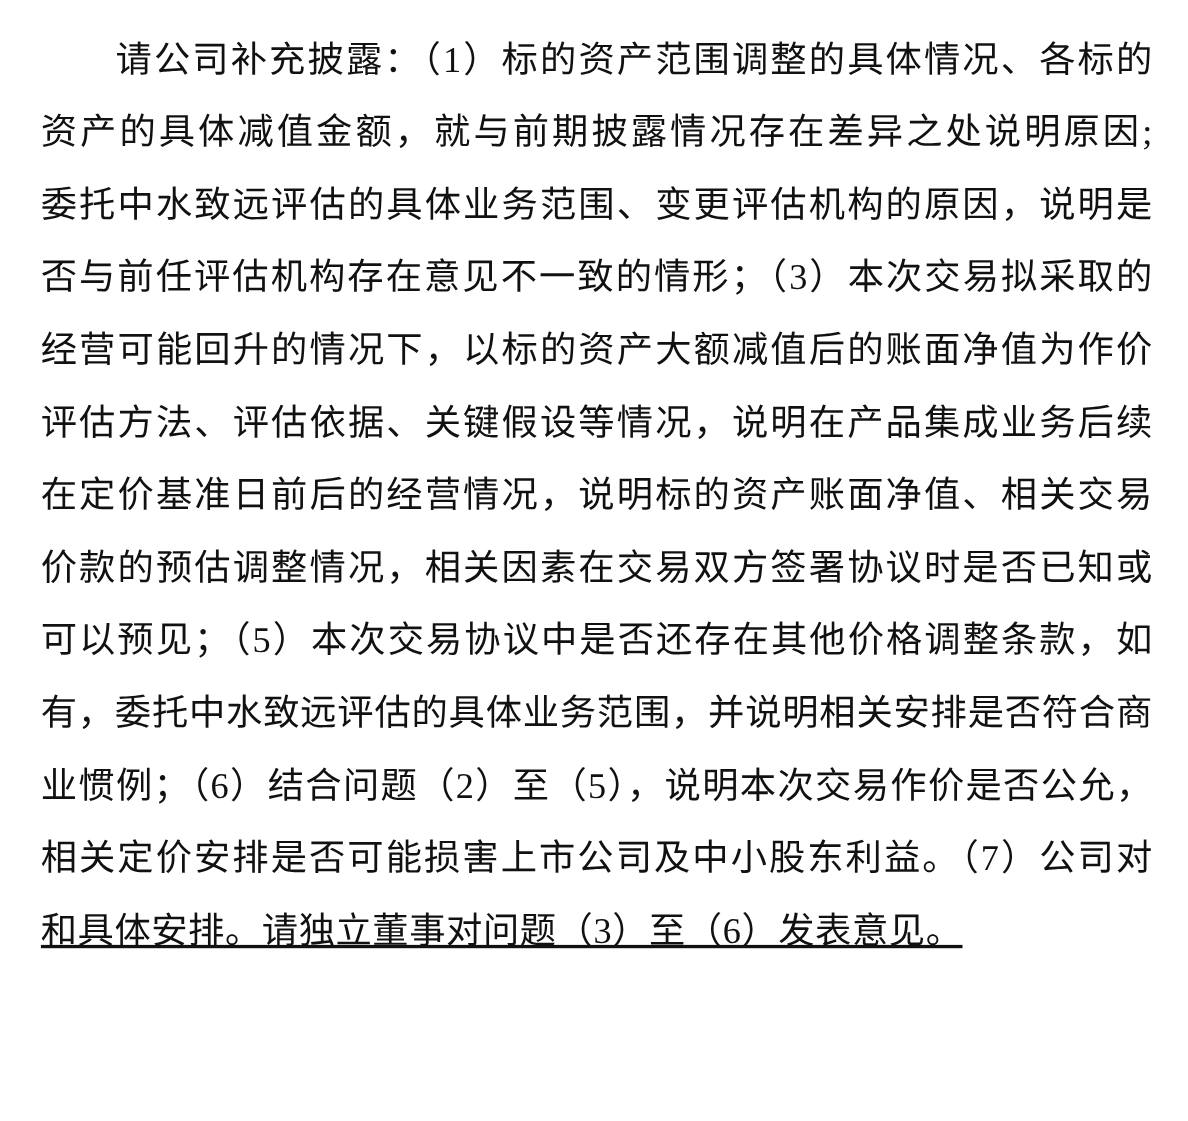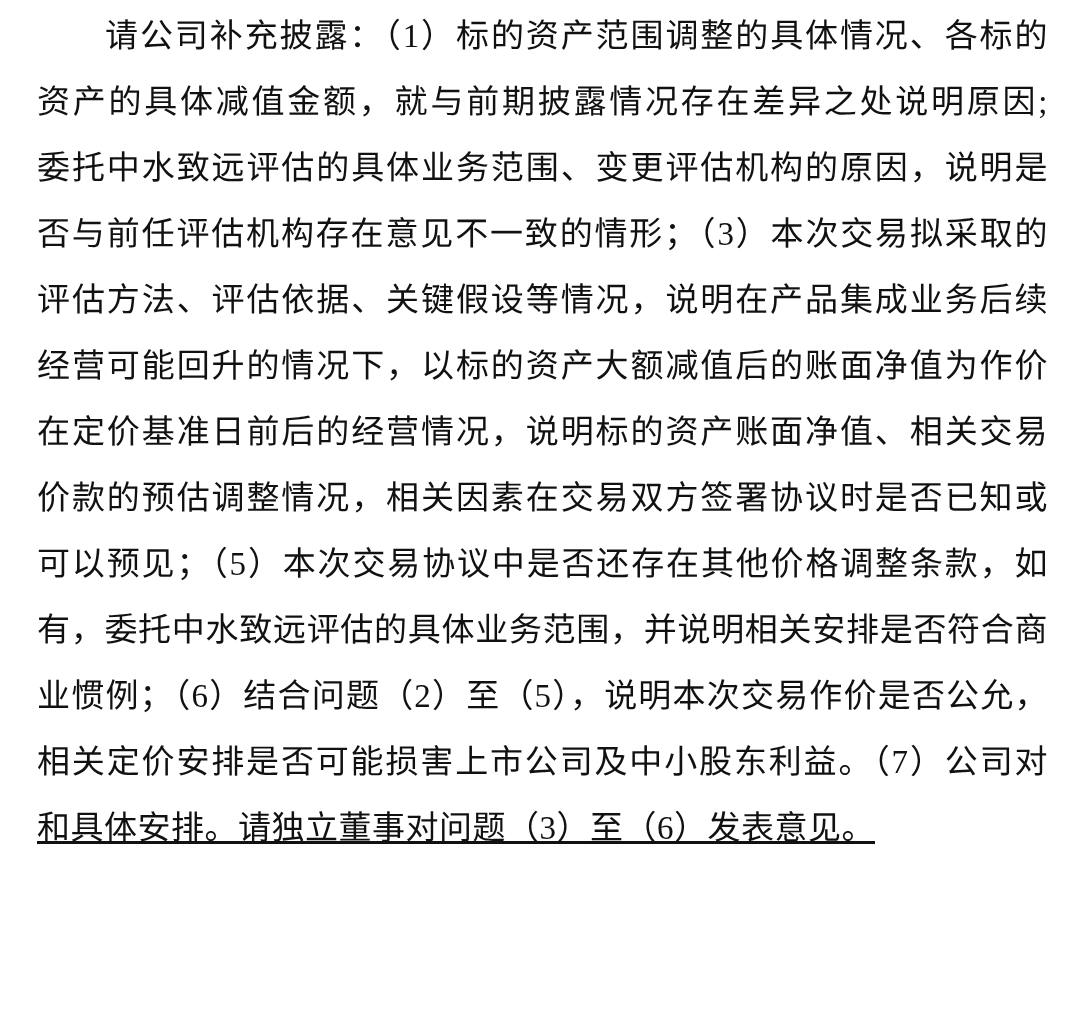--- a/index.html
+++ b/index.html
@@ -11,21 +11,21 @@
     width: 1080px;
     height: 1019px;
     overflow: hidden;
     font-family: "Liberation Serif", "DejaVu Serif", serif;
     color: #111111;
   }
   .doc-page {
     box-sizing: border-box;
     width: 1080px;
     height: 1019px;
-    padding: 3px 32px 0 37px;
+    padding: 22px 32px 0 37px;
     background: #ffffff;
   }
   .text-line {
     font-size: 33px;
     line-height: 66px;
     height: 66px;
     font-weight: 400;
     text-align: justify;
     text-align-last: justify;
     -moz-text-align-last: justify;
@@ -45,22 +45,22 @@
 </style>
 </head>
 <body>
 
 <div class="doc-page">
   <div>
       <div class="text-line first-line">请公司补充披露：（1）标的资产范围调整的具体情况、各标的</div>
       <div class="text-line">资产的具体减值金额，就与前期披露情况存在差异之处说明原因;（2）</div>
       <div class="text-line">委托中水致远评估的具体业务范围、变更评估机构的原因，说明是</div>
       <div class="text-line">否与前任评估机构存在意见不一致的情形；（3）本次交易拟采取的</div>
+      <div class="text-line">经营可能回升的情况下，以标的资产大额减值后的账面净值为作价</div>
       <div class="text-line">评估方法、评估依据、关键假设等情况，说明在产品集成业务后续</div>
-      <div class="text-line">经营可能回升的情况下，以标的资产大额减值后的账面净值为作价</div>
       <div class="text-line">在定价基准日前后的经营情况，说明标的资产账面净值、相关交易</div>
       <div class="text-line">价款的预估调整情况，相关因素在交易双方签署协议时是否已知或</div>
       <div class="text-line">可以预见；（5）本次交易协议中是否还存在其他价格调整条款，如</div>
       <div class="text-line">有，委托中水致远评估的具体业务范围，并说明相关安排是否符合商</div>
       <div class="text-line">业惯例；（6）结合问题（2）至（5），说明本次交易作价是否公允，</div>
       <div class="text-line">相关定价安排是否可能损害上市公司及中小股东利益。（7）公司对</div>
       <div class="text-line last-line">和具体安排。请独立董事对问题（3）至（6）发表意见。</div>
     </div>
 </div>
 

